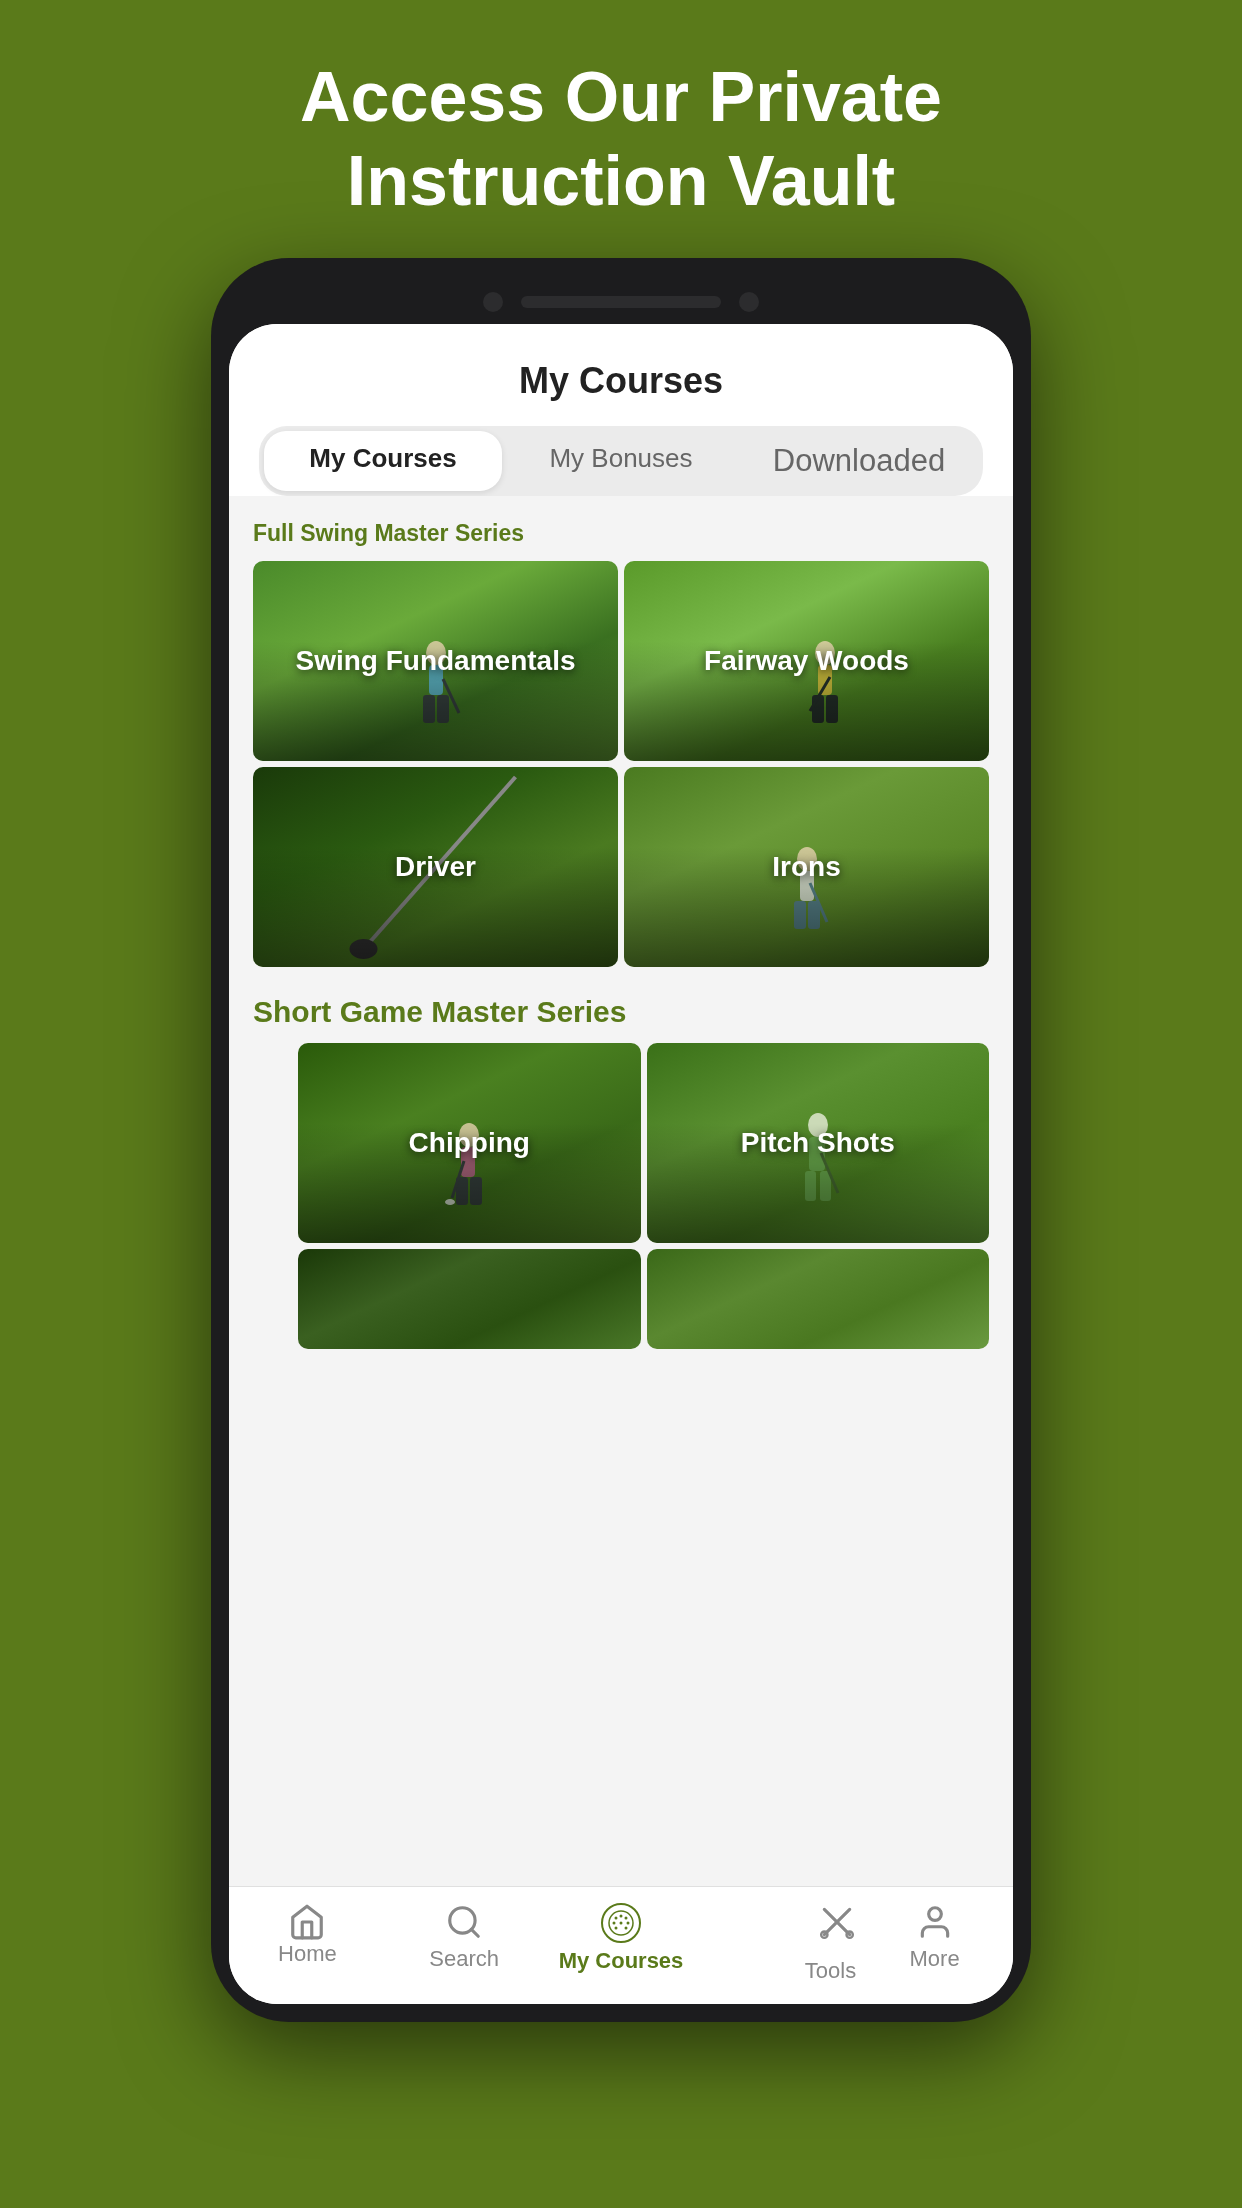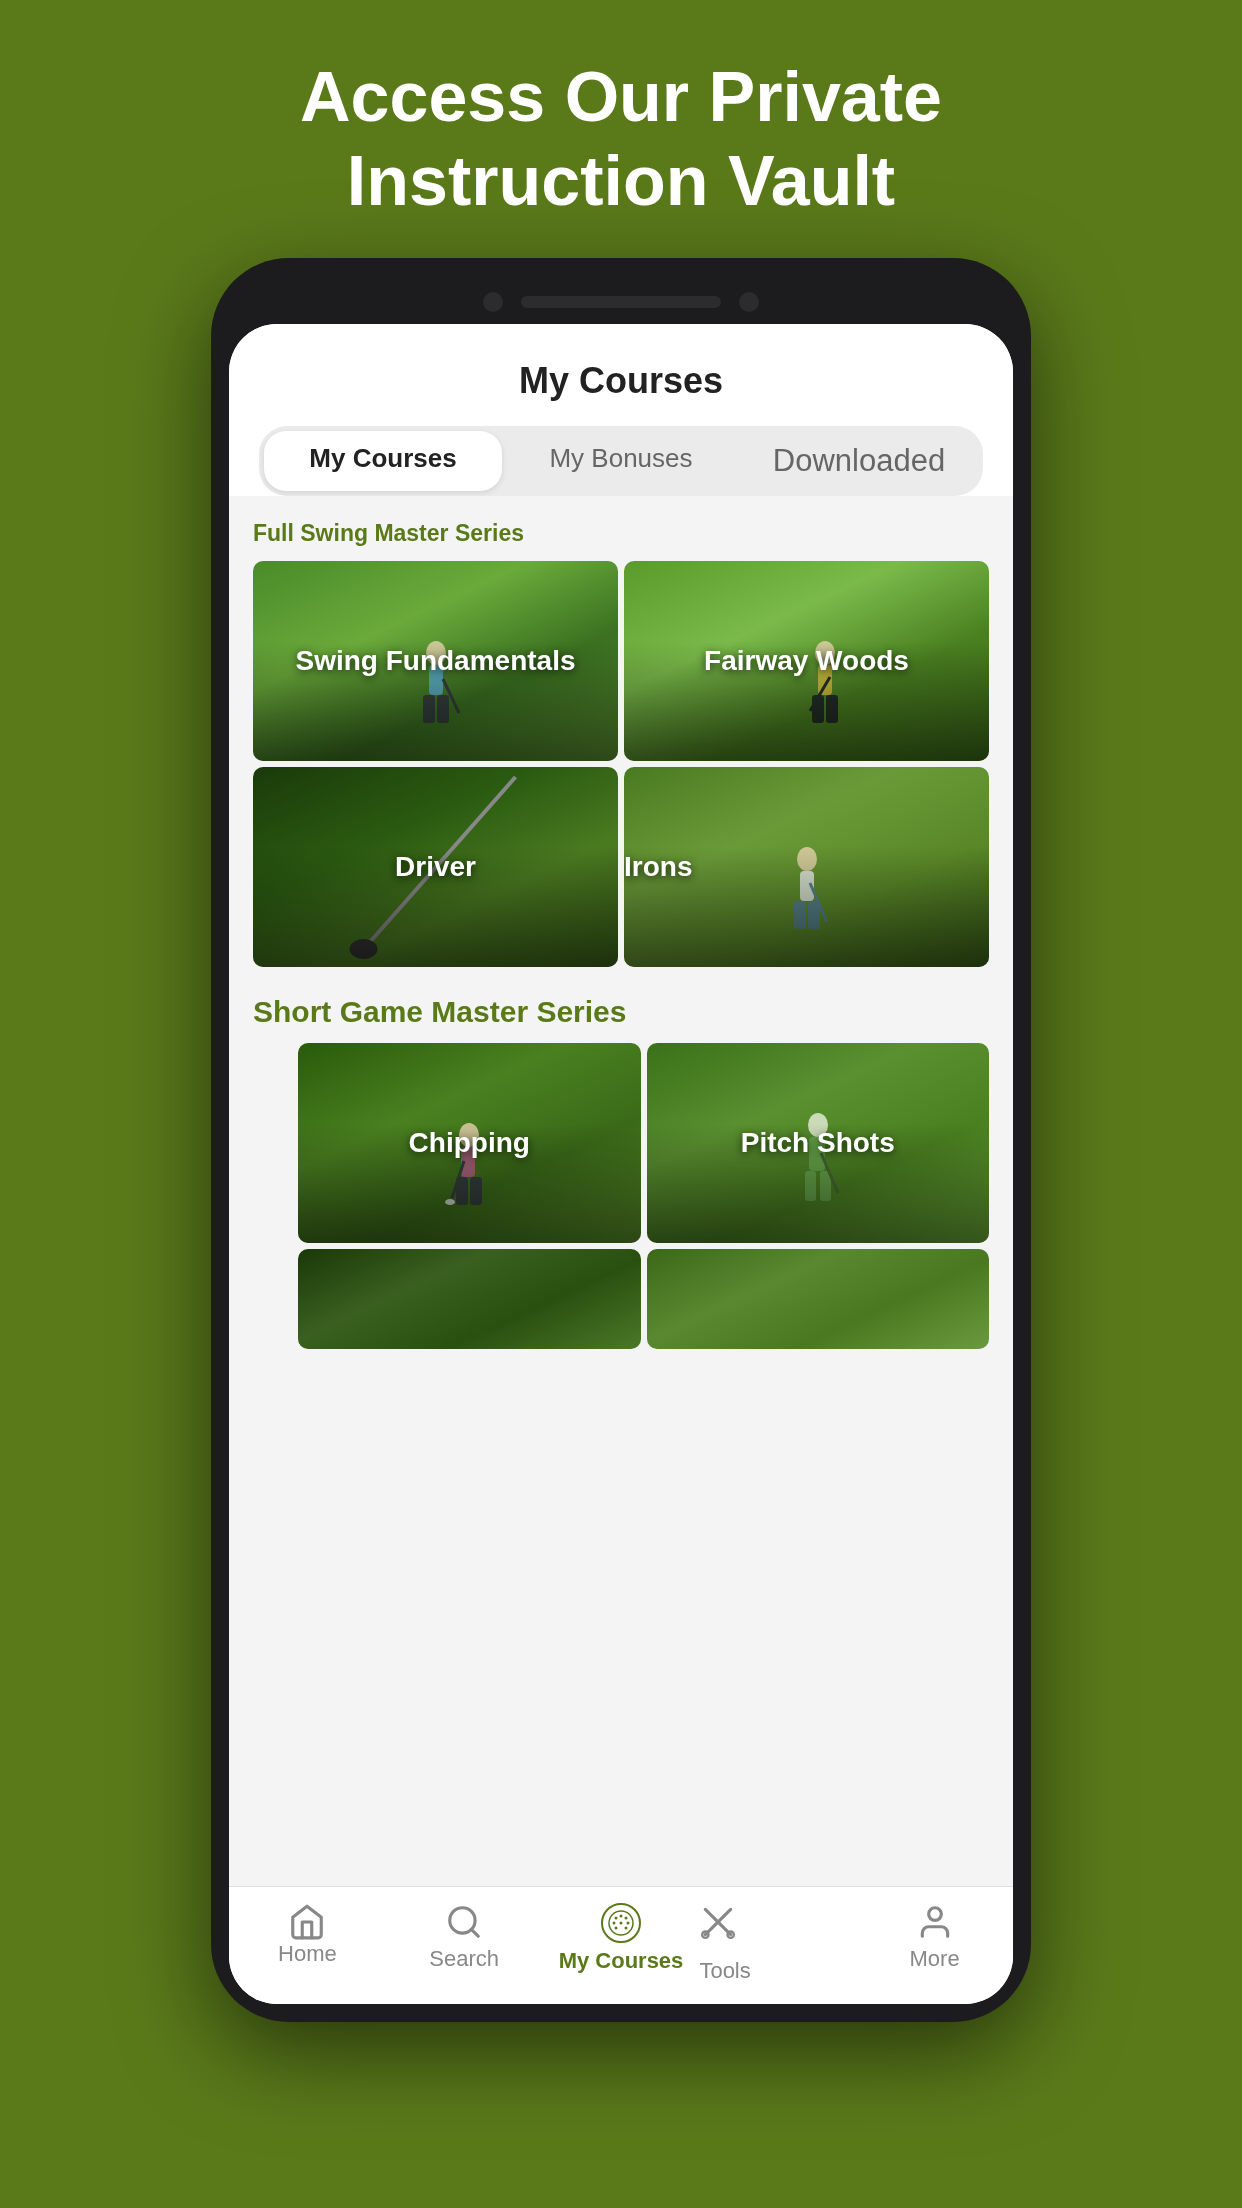--- a/index.html
+++ b/index.html
@@ -99,21 +99,21 @@
             </div>
 
             <div style="position:relative;height:200px;border-radius:10px;overflow:hidden;cursor:pointer;background:linear-gradient(155deg,#4a7a20 0%,#6a9a38 35%,#5a8828 65%,#3a6018 100%);">
               <svg style="position:absolute;bottom:20px;left:50%;transform:translateX(-50%);opacity:0.8;" width="70" height="100" viewBox="0 0 70 100">
                 <ellipse cx="35" cy="12" rx="10" ry="12" fill="#e8d4b0"></ellipse>
                 <rect x="28" y="24" width="14" height="30" rx="4" fill="#f0f0f0"></rect>
                 <rect x="22" y="54" width="12" height="28" rx="3" fill="#5580a0"></rect>
                 <rect x="36" y="54" width="12" height="28" rx="3" fill="#5580a0"></rect>
                 <line x1="38" y1="36" x2="55" y2="75" stroke="#5580a0" stroke-width="3"></line>
               </svg>
-              <div style="position:absolute;inset:0;background:linear-gradient(to top,rgba(0,0,0,0.5) 0%,transparent 60%);display:flex;align-items:center;justify-content:flex-start;">
+              <div style="position:absolute;inset:0;background:linear-gradient(to top,rgba(0,0,0,0.5) 0%,transparent 60%);display:flex;align-items:center;justify-content:center;">
                 <span style="color:#fff;font-size:28px;font-weight:700;text-align:center;text-shadow:0 2px 8px rgba(0,0,0,0.7);line-height:1.3;">Irons</span>
               </div>
             </div>
 
           </div>
         </div>
 
         <div style="margin-bottom:20px;">
           <div style="font-size:30px;font-weight:700;color:#5a7a1a;margin-bottom:14px;">Short Game Master Series</div>
 
@@ -186,21 +186,21 @@
               <circle cx="8" cy="15" r="1.5" fill="#5a7a1a"></circle>
               <circle cx="15" cy="15" r="1.5" fill="#5a7a1a"></circle>
               <circle cx="22" cy="15" r="1.5" fill="#5a7a1a"></circle>
               <circle cx="10" cy="20" r="1.5" fill="#5a7a1a"></circle>
               <circle cx="20" cy="20" r="1.5" fill="#5a7a1a"></circle>
             </svg>
           </div>
           <span style="font-size:22px;color:#5a7a1a;font-weight:600;">My Courses</span>
         </div>
 
-        <div style="flex:1;display:flex;flex-direction:column;align-items:flex-start;gap:17px;cursor:pointer;">
+        <div style="flex:1;display:flex;flex-direction:column;align-items:flex-end;gap:17px;cursor:pointer;">
           <svg width="38" height="38" viewBox="0 0 24 24" fill="none" stroke="#888" stroke-width="2" stroke-linecap="round" stroke-linejoin="round">
             <line x1="4" y1="20" x2="20" y2="4"></line>
             <line x1="20" y1="20" x2="4" y2="4"></line>
             <circle cx="4" cy="20" r="2" stroke="#888" stroke-width="1.5"></circle>
             <circle cx="20" cy="20" r="2" stroke="#888" stroke-width="1.5"></circle>
           </svg>
           <span style="font-size:22px;color:#888;">Tools</span>
         </div>
 
         <div style="flex:1;display:flex;flex-direction:column;align-items:center;gap:5px;cursor:pointer;">

